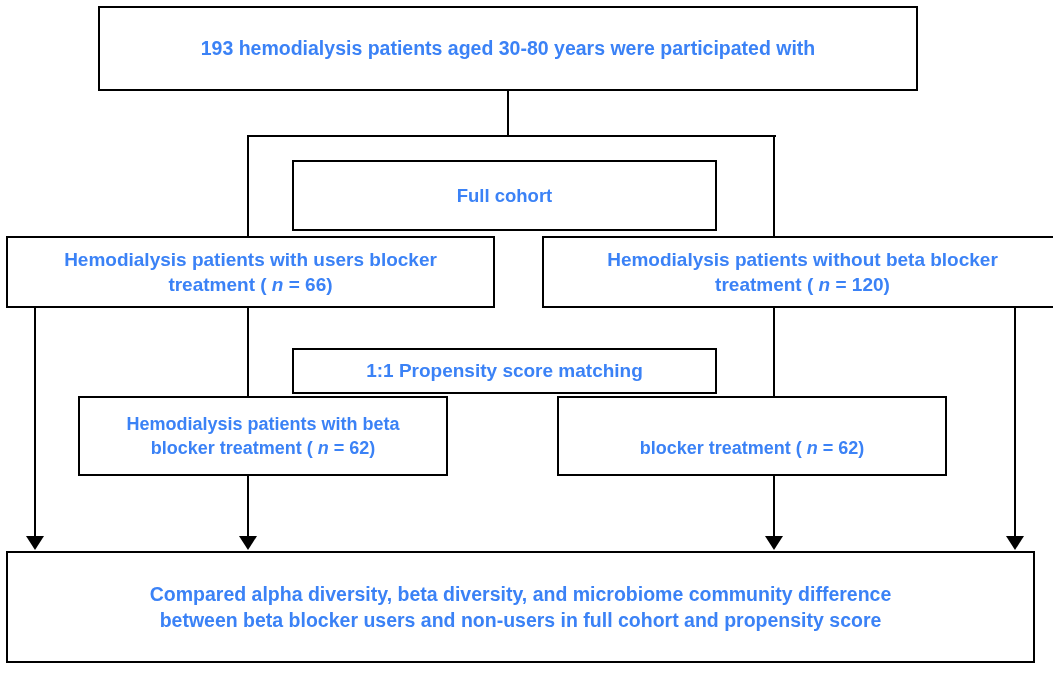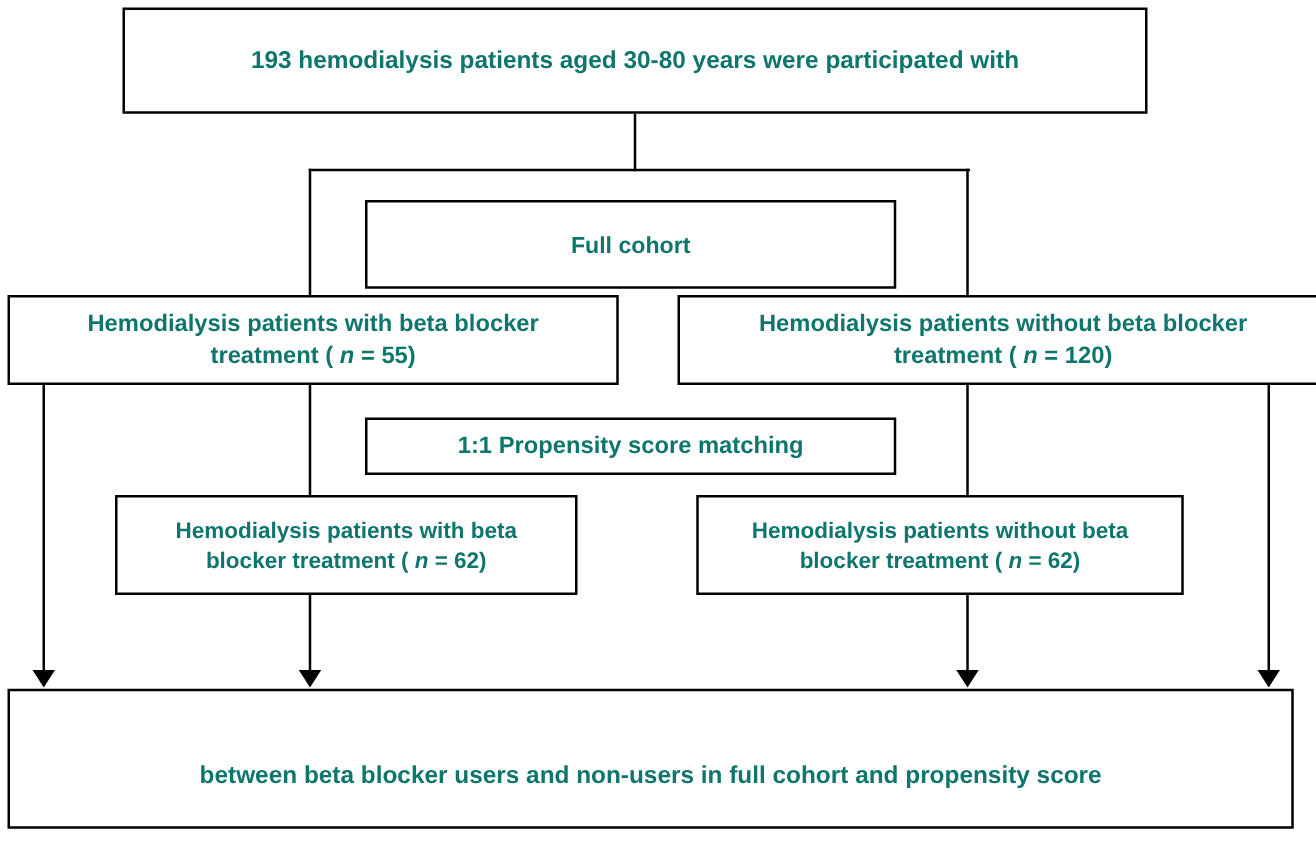--- a/index.html
+++ b/index.html
@@ -18,21 +18,21 @@
   .box {
     position: absolute;
     box-sizing: border-box;
     border: 2px solid #000000;
     background: #ffffff;
     display: flex;
     align-items: center;
     justify-content: center;
     text-align: center;
     font-weight: bold;
-    color: #0f766e;
+    color: #3b82f6;
     z-index: 3;
   }
   .box .txt {
     display: block;
     width: 100%;
     padding: 0 6px;
     box-sizing: border-box;
   }
   .ital { font-style: italic; }
 
@@ -47,25 +47,25 @@
   }
   #box-bb-full {
     left: 6px; top: 236px; width: 489px; height: 72px;
     font-size: 19px; line-height: 25px;
   }
   #box-nobb-full {
     left: 542px; top: 236px; width: 521px; height: 72px;
     font-size: 19px; line-height: 25px;
   }
   #box-psm {
-    left: 292px; top: 334px; width: 425px; height: 46px;
+    left: 292px; top: 348px; width: 425px; height: 46px;
     font-size: 19px; line-height: 24px;
   }
   #box-bb-psm {
-    left: 92px; top: 396px; width: 370px; height: 80px;
+    left: 78px; top: 396px; width: 370px; height: 80px;
     font-size: 18px; line-height: 24px;
   }
   #box-nobb-psm {
     left: 557px; top: 396px; width: 390px; height: 80px;
     font-size: 18px; line-height: 24px;
   }
   #box-bottom {
     left: 6px; top: 551px; width: 1029px; height: 112px;
     font-size: 19.5px; line-height: 26px;
   }
@@ -129,22 +129,22 @@
   </div>
 
   <div class="box" id="box-fullcohort">
     <span class="txt">
       <span>Full cohort</span><br>
     </span>
   </div>
 
   <div class="box" id="box-bb-full">
     <span class="txt">
-      <span>Hemodialysis patients with beta blocker</span><br>
-      <span>treatment ( </span><span class="ital">n</span><span> = 55)</span>
+      <span>Hemodialysis patients with users blocker</span><br>
+      <span>treatment ( </span><span class="ital">n</span><span> = 66)</span>
     </span>
   </div>
 
   <div class="box" id="box-nobb-full">
     <span class="txt">
       <span>Hemodialysis patients without beta blocker</span><br>
       <span>treatment ( </span><span class="ital">n</span><span> = 120)</span>
     </span>
   </div>
 
@@ -154,25 +154,25 @@
 
   <div class="box" id="box-bb-psm">
     <span class="txt">
       <span>Hemodialysis patients with beta</span><br>
       <span>blocker treatment ( </span><span class="ital">n</span><span> = 62)</span>
     </span>
   </div>
 
   <div class="box" id="box-nobb-psm">
     <span class="txt">
-      <span>Hemodialysis patients without beta</span><br>
+      <br>
       <span>blocker treatment ( </span><span class="ital">n</span><span> = 62)</span>
     </span>
   </div>
 
   <div class="box" id="box-bottom">
     <span class="txt">
-      <br>
+      <span>Compared alpha diversity, beta diversity, and microbiome community difference</span><br>
       <span>between beta blocker users and non-users in full cohort and propensity score</span><br>
     </span>
   </div>
 
 </div>
 
 </body></html>

